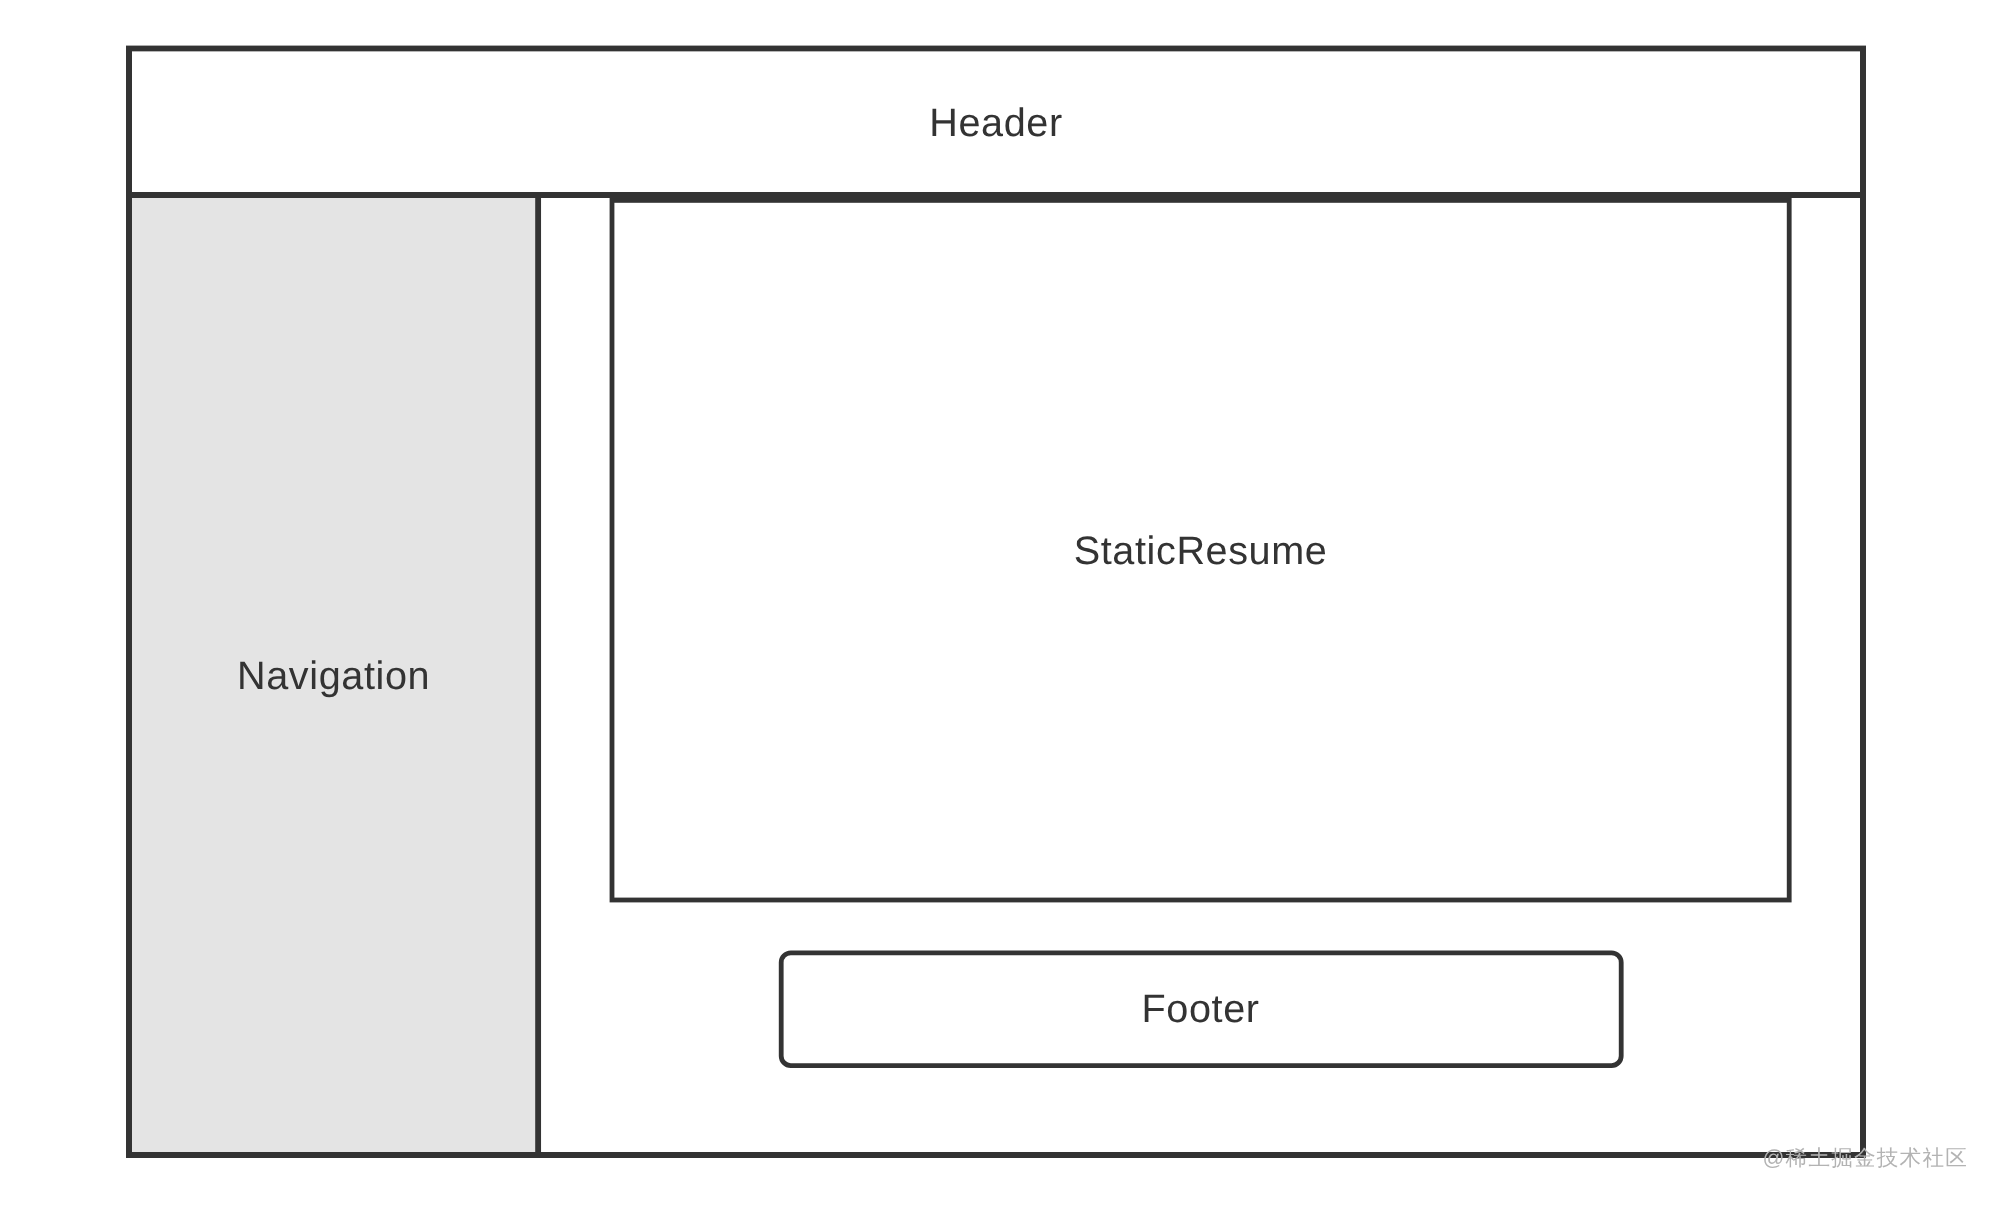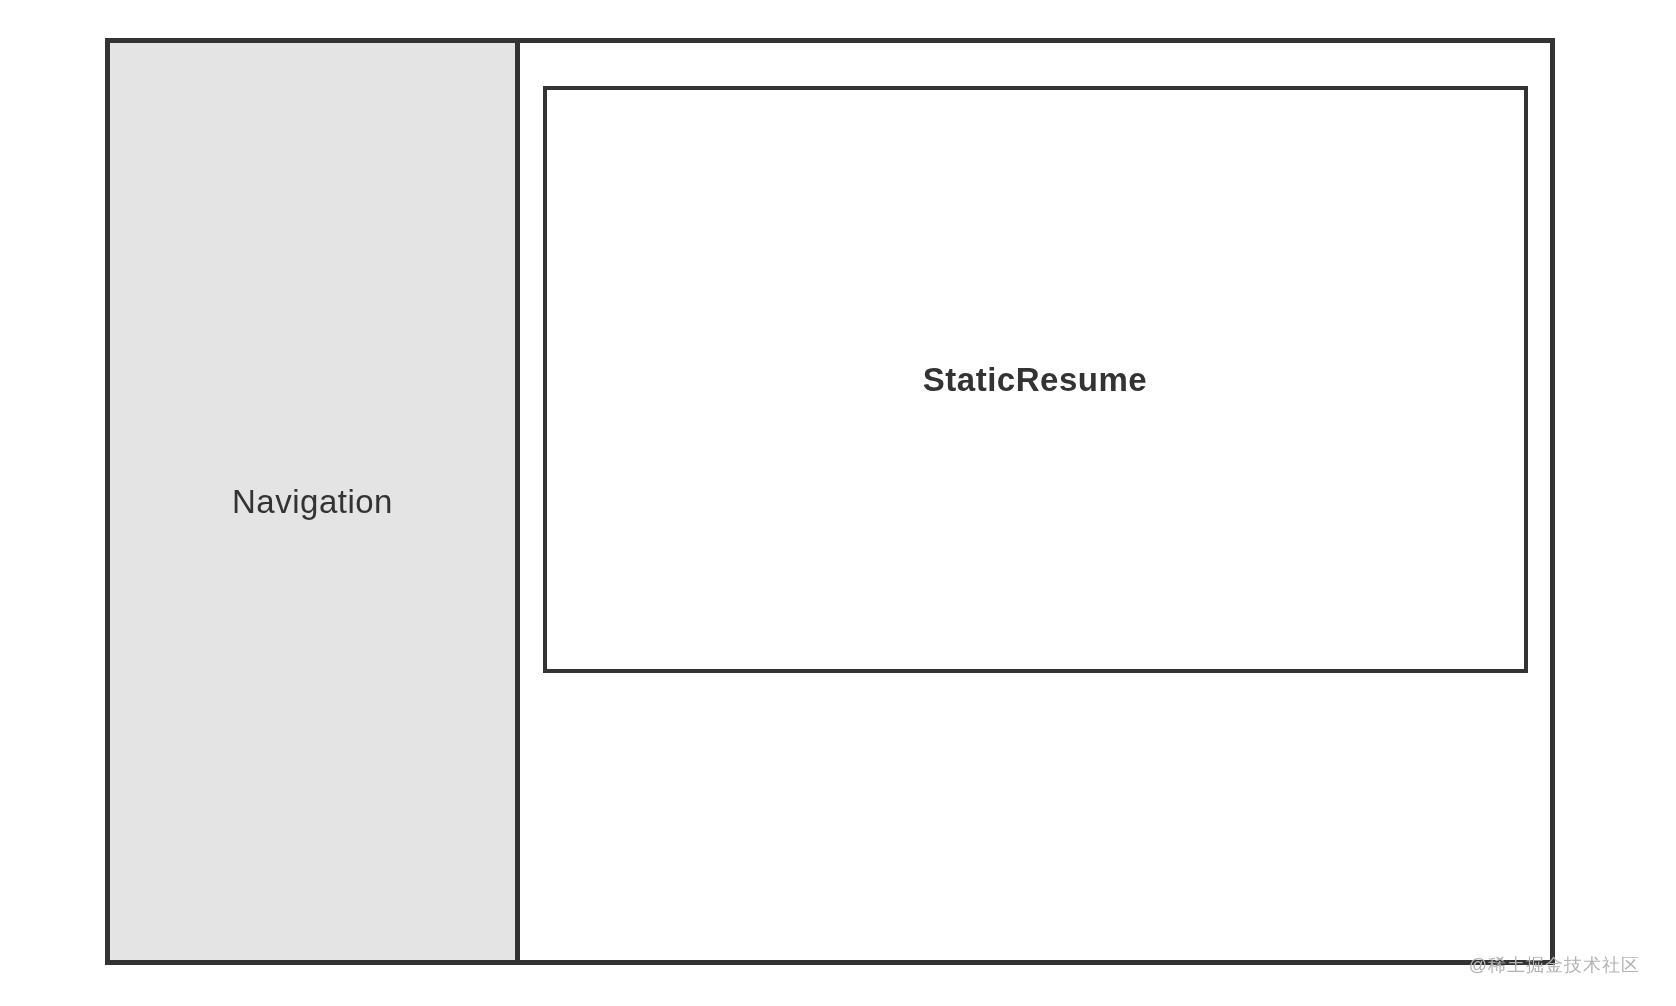--- a/index.html
+++ b/index.html
@@ -43,46 +43,44 @@
     justify-content: center;
     background: #ffffff;
   }
   .body-row {
     flex: 1;
     display: flex;
     min-height: 0;
   }
   .nav-region {
     box-sizing: border-box;
-    width: 410px;
+    width: 341px;
     border-right: 5px solid #333333;
     background: #e4e4e4;
     display: flex;
     align-items: center;
     justify-content: center;
   }
   .main-region {
     flex: 1;
     background: #ffffff;
     display: flex;
     flex-direction: column;
     align-items: center;
     min-width: 0;
   }
   .content-box {
     box-sizing: border-box;
-    margin-top: 43px;
     width: 985px;
     height: 587px;
     border: 4px solid #333333;
     background: #ffffff;
     display: flex;
     align-items: center;
     justify-content: center;
-    font-weight: bold;
   }
   .footer-box {
     box-sizing: border-box;
     margin-top: 40px;
     width: 704px;
     height: 98px;
     border: 4px solid #333333;
     border-radius: 10px;
     background: #ffffff;
     display: flex;
@@ -98,32 +96,38 @@
     letter-spacing: 1px;
     white-space: nowrap;
   }
 </style>
 </head>
 <body>
 
 <div class="canvas">
   <div class="frame">
 
+    <div class="header-region">
+      <span class="region-label">Header</span>
+    </div>
 
     <div class="body-row">
 
       <div class="nav-region">
         <span class="region-label">Navigation</span>
       </div>
 
       <div class="main-region">
 
         <div class="content-box">
           <span class="region-label">StaticResume</span>
         </div>
 
+        <div class="footer-box">
+          <span class="region-label">Footer</span>
+        </div>
 
       </div>
     </div>
   </div>
 
   <div class="watermark">@稀土掘金技术社区</div>
 </div>
 
 </body></html>

